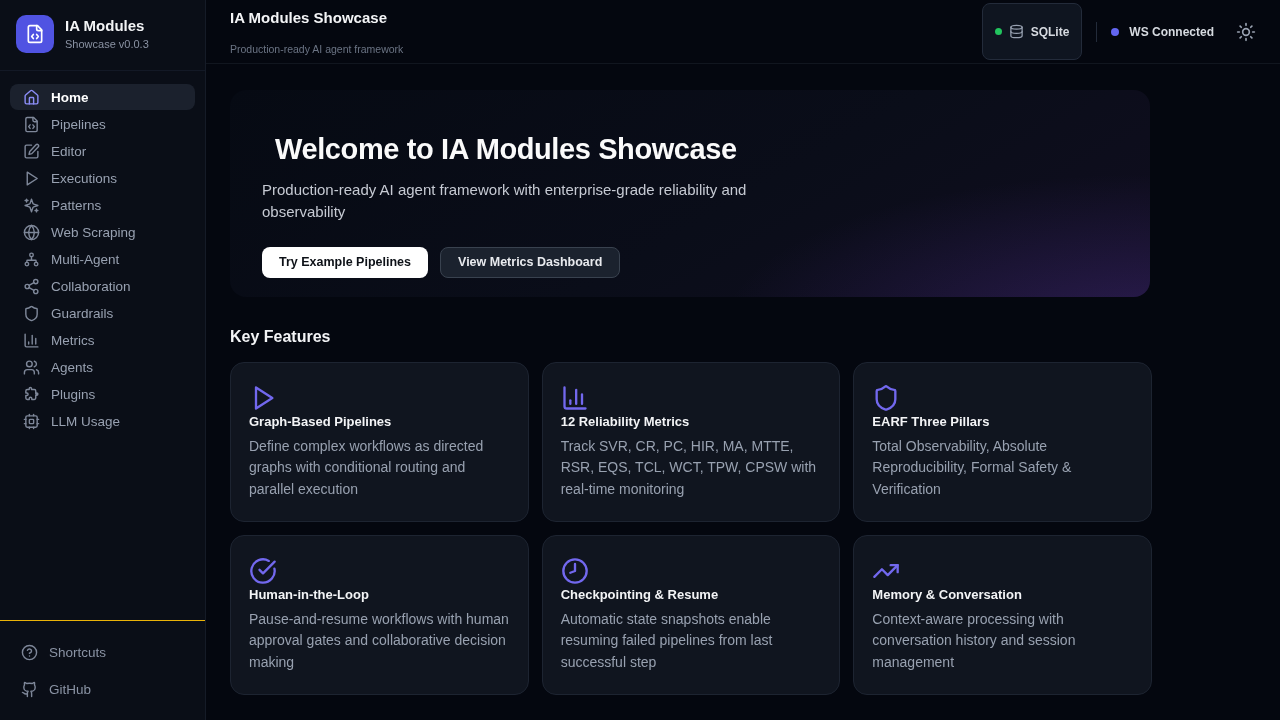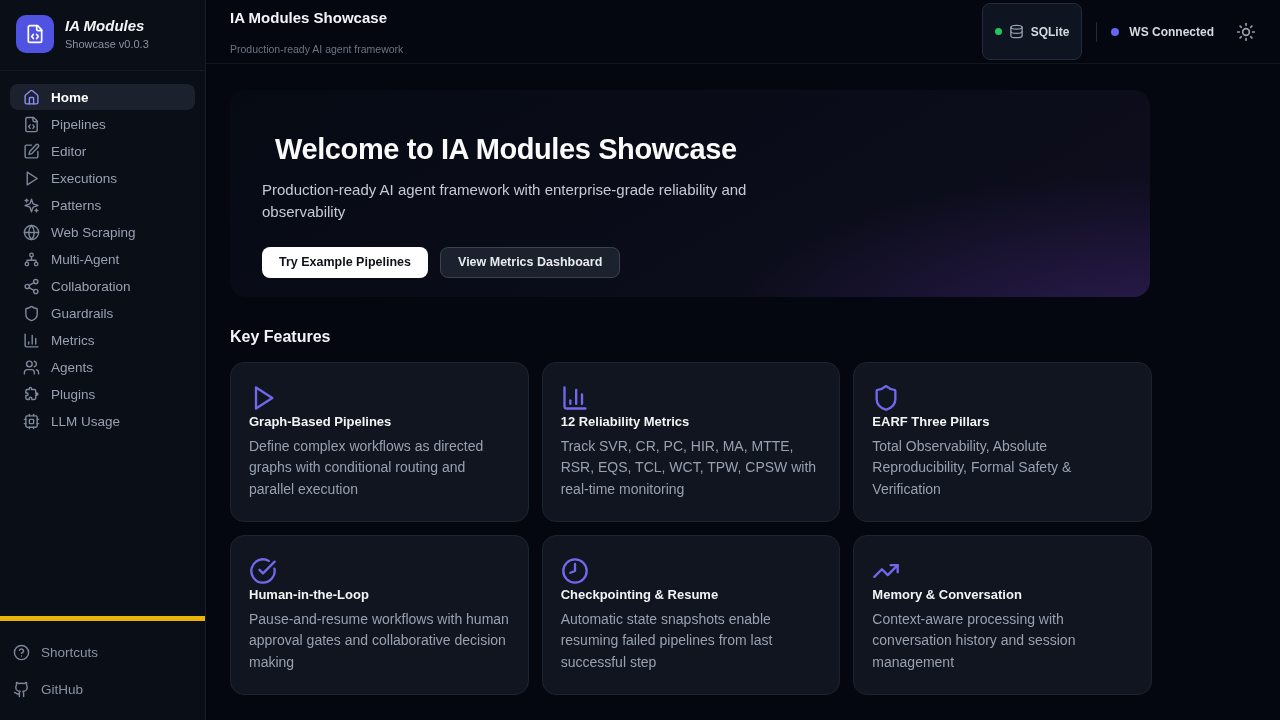--- a/index.html
+++ b/index.html
@@ -10,31 +10,31 @@
     font-family:"Liberation Sans", sans-serif;
     display:flex;
   }
   svg { display:block; width:100%; height:100%; }
 
   
   .sidebar { width:206px; min-width:206px; background:#0a0e17; border-right:1px solid #151b27; display:flex; flex-direction:column; }
   .brand { display:flex; align-items:center; gap:11px; padding:15px 16px 17px; border-bottom:1px solid #131926; }
   .logo { width:38px; height:38px; border-radius:10px; background:var(--logo-bg,#5053e2); display:flex; align-items:center; justify-content:center; color:#fff; flex:0 0 auto; }
   .logo svg { width:20px; height:20px; }
-  .brand-title { font-size:15px; font-weight:bold; color:#f3f4f6; line-height:1.1;font-style:italic; }
+  .brand-title { font-size:15px; font-weight:bold; color:#f3f4f6; line-height:1.1; }
   .brand-sub { font-size:11px; color:#8a92a3; margin-top:3px; }
 
   .nav { padding:13px 10px; flex:1; }
   .nav-item { display:flex; align-items:center; gap:11px; height:26px; padding:0 13px; border-radius:8px;
     color:#98a1b1; font-size:13.5px; cursor:pointer; margin-bottom:1px; }
   .nav-item.active { background:#1b212d; color:#ffffff; font-weight:bold; }
   .nav-item.active .nav-icon { color:#8b8df6; }
   .nav-icon { width:17px; height:17px; color:#7e8799; flex:0 0 auto; }
 
-  .sidebar-footer { margin-top:auto; border-top:5px solid #eab308; padding:13px 0 12px; }
+  .sidebar-footer { margin-top:auto; border-top:1px solid #eab308; padding:13px 8px 12px; }
   .sidebar-footer .nav-item { height:36px; color:#8a93a4; }
 
   
   .main { flex:1; display:flex; flex-direction:column; min-width:0; }
   .topbar { height:64px; min-height:64px; display:flex; align-items:center; justify-content:space-between;
     padding:0 24px; border-bottom:1px solid #11161f; }
   .topbar-title { font-size:15px; font-weight:bold; color:#f3f4f6; }
   .topbar-sub { font-size:10.5px; color:#6b7484; margin-top:17px; }
   .topbar-right { display:flex; align-items:center; }
   .db-badge { display:flex; align-items:center; gap:7px; background:#0f1520; border:1px solid #232b3a;

